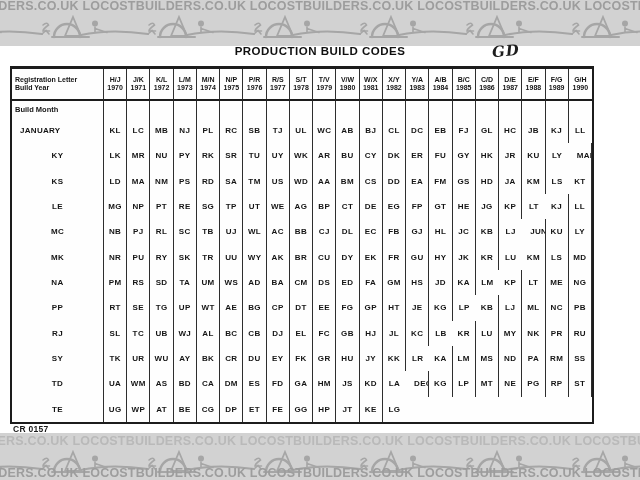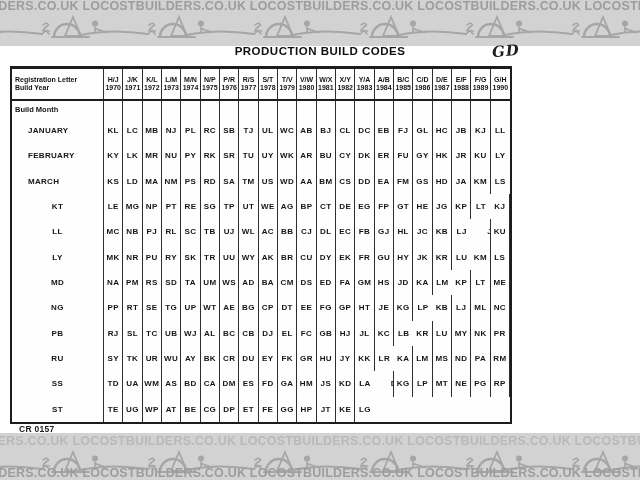--- a/index.html
+++ b/index.html
@@ -25,43 +25,43 @@
   .doc-title {
     position:absolute; top:45px; left:0; width:640px; text-align:center;
     font-weight:bold; font-size:11.5px; letter-spacing:0.5px; color:#0f0f0f;
   }
   .hand-note {
     position:absolute; top:42px; left:492px;
     font-family:"DejaVu Serif", serif; font-style:italic; font-weight:bold;
     font-size:15px; transform:rotate(-5deg); color:#1d1d1d; letter-spacing:1px;
   }
   .ref-code {
-    position:absolute; left:19px; top:424px;
+    position:absolute; left:13px; top:424px;
     font-weight:bold; font-size:8.5px; color:#181818; letter-spacing:0.3px;
   }
   
   .build-table {
-    position:absolute; left:10px; top:66px; width:502px; height:358px;
+    position:absolute; left:10px; top:66px; width:584px; height:358px;
     box-sizing:border-box; background:#fefefe;
     border:2px solid #1c1c1c; border-top-width:3px;
     display:grid;
     grid-template-columns:92px repeat(21, 1fr);
     grid-template-rows:32px 17px repeat(12, 1fr);
   }
   .tc {
     border-right:1px solid #2d2d2d;
     display:flex; align-items:center; justify-content:center;
     font-weight:bold; color:#141414; overflow:hidden;
   }
   .tc.lastcol { border-right:none; }
   .tc.hdr { border-bottom:2px solid #1c1c1c; flex-direction:column; font-size:7px; line-height:8px; }
   .tc.corner { align-items:flex-start; justify-content:center; padding-left:3px; }
   .tc.corner span { display:block; }
   .tc.sub { justify-content:flex-start; padding-left:3px; font-size:7.5px; }
-  .tc.monthlbl { justify-content:flex-start; padding-left:16px; font-size:8px; letter-spacing:0.3px; }
+  .tc.monthlbl { justify-content:flex-start; padding-left:8px; font-size:8px; letter-spacing:0.3px; }
   .tc.code { font-size:8px; letter-spacing:0.4px; }
   .hidden-defs { position:absolute; width:0; height:0; overflow:hidden; }
 </style>
 </head>
 <body>
 
 <svg class="hidden-defs" aria-hidden="true">
   <symbol id="car-shape" viewBox="0 0 106 27">
     <g fill="none" stroke="#a6a6a6" stroke-width="2" stroke-linecap="round">
       <path d="M1 22 L38 22"></path>
@@ -234,21 +234,20 @@
       <div class="tc code">BJ</div>
       <div class="tc code">CL</div>
       <div class="tc code">DC</div>
       <div class="tc code">EB</div>
       <div class="tc code">FJ</div>
       <div class="tc code">GL</div>
       <div class="tc code">HC</div>
       <div class="tc code">JB</div>
       <div class="tc code">KJ</div>
       <div class="tc code lastcol">LL</div>
-      <div class="tc monthlbl">FEBRUARY</div>
       <div class="tc code">KY</div>
       <div class="tc code">LK</div>
       <div class="tc code">MR</div>
       <div class="tc code">NU</div>
       <div class="tc code">PY</div>
       <div class="tc code">RK</div>
       <div class="tc code">SR</div>
       <div class="tc code">TU</div>
       <div class="tc code">UY</div>
       <div class="tc code">WK</div>

